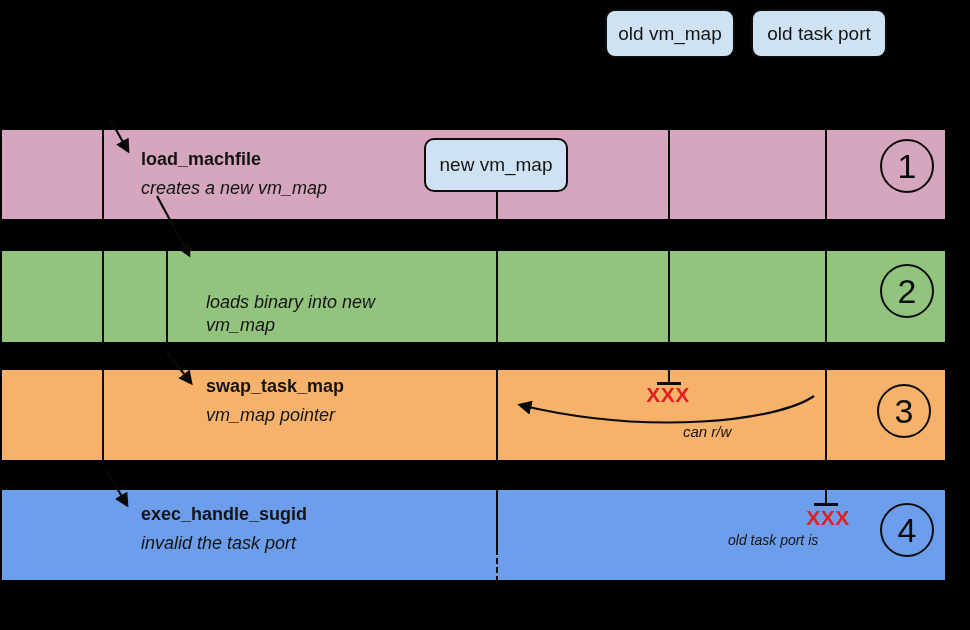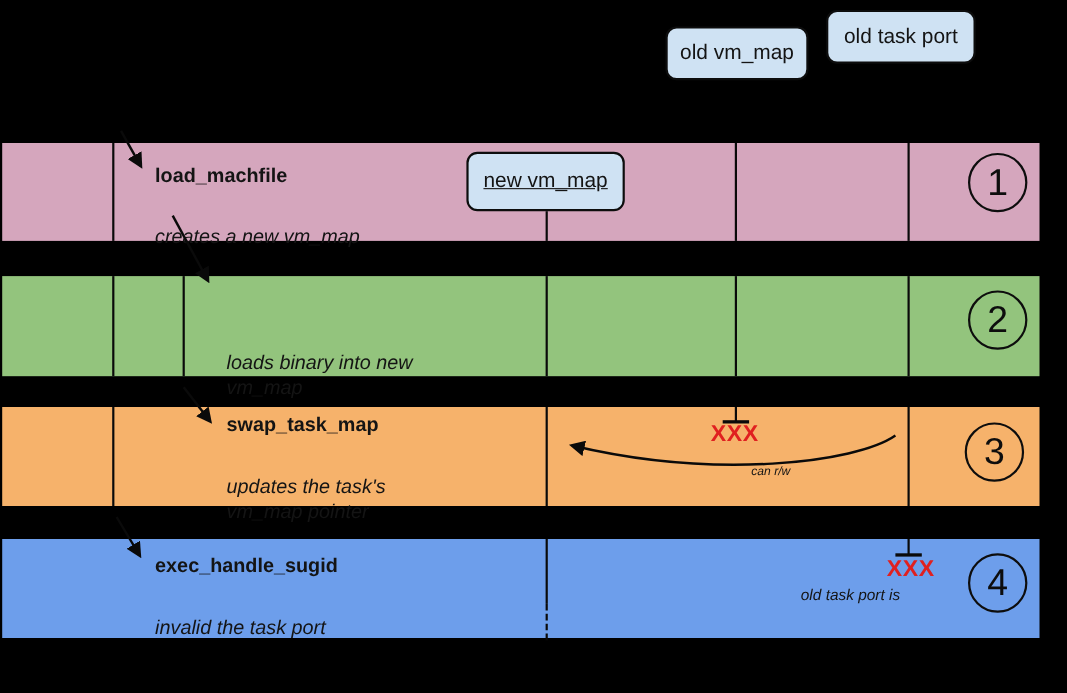--- a/index.html
+++ b/index.html
@@ -19,33 +19,33 @@
     position:absolute;background:#cfe2f3;border:2px solid #0d0d0d;border-radius:10px;
     display:flex;align-items:center;justify-content:center;
     font-size:19px;color:#141414;box-sizing:border-box;
   }
   .stepcircle{
     position:absolute;width:54px;height:54px;border:2.5px solid #0d0d0d;border-radius:50%;
     display:flex;align-items:center;justify-content:center;
     font-size:34px;color:#0d0d0d;box-sizing:border-box;background:transparent;
   }
   .func{position:absolute;font-size:18px;font-weight:bold;white-space:nowrap;}
-  .desc{position:absolute;font-size:18px;font-style:italic;line-height:23px;white-space:nowrap;margin-top:27px;}
+  .desc{position:absolute;font-size:18px;font-style:italic;line-height:23px;white-space:nowrap;}
   .killed{position:absolute;width:58px;text-align:center;font-size:21px;font-weight:bold;color:#e02020;letter-spacing:.5px;}
-  .annot{position:absolute;font-size:11px;font-style:italic;white-space:nowrap;}
+  .annot{position:absolute;font-size:15px;font-style:italic;white-space:nowrap;}
   .note{position:absolute;font-size:14px;font-style:italic;line-height:22px;white-space:nowrap;}
   svg.overlay{position:absolute;left:0;top:0;pointer-events:none;}
   .arr{stroke:#0a0a0a;stroke-width:2.2;fill:none;}
 </style>
 </head>
 <body>
 
 <div id="canvas">
 
-  <div class="chip" style="left:605px;top:24px;width:130px;height:49px;text-align:right;">
+  <div class="chip" style="left:605px;top:9px;width:130px;height:49px;text-align:right;">
     <span>old vm_map</span>
   </div>
   <div class="chip" style="left:751px;top:9px;width:136px;height:49px;text-align:center;">
     <span>old task port</span>
   </div>
 
   <div class="band band-1"></div>
   <div class="band band-2"></div>
   <div class="band band-3"></div>
   <div class="band band-4"></div>
@@ -66,21 +66,21 @@
   <div class="vline" style="left:668px;top:251px;height:91px;"></div>
   <div class="vline" style="left:668px;top:370px;height:13px;"></div>
   <div class="tbar" style="left:657px;top:382px;width:24px;"></div>
 
   <div class="vline" style="left:825px;top:130px;height:89px;"></div>
   <div class="vline" style="left:825px;top:251px;height:91px;"></div>
   <div class="vline" style="left:825px;top:370px;height:90px;"></div>
   <div class="vline" style="left:825px;top:490px;height:14px;"></div>
   <div class="tbar" style="left:814px;top:503px;width:24px;"></div>
 
-  <div class="chip" style="left:424px;top:138px;width:144px;height:54px;text-decoration:underline;">
+  <div class="chip" style="left:424px;top:138px;width:144px;height:54px;">
     <span>new vm_map</span>
   </div>
 
   <div class="stepcircle" style="left:880px;top:139px;">
     <span>1</span>
   </div>
   <div class="stepcircle" style="left:880px;top:264px;">
     <span>2</span>
   </div>
   <div class="stepcircle" style="left:877px;top:384px;">
@@ -93,21 +93,20 @@
   <div class="func" style="left:141px;top:149px;">load_machfile</div>
   <div class="desc" style="left:141px;top:177px;">creates a new vm_map</div>
 
   <div class="desc" style="left:206px;top:291px;">
     <div>loads binary into new</div>
     <div>vm_map</div>
   </div>
 
   <div class="func" style="left:206px;top:376px;">swap_task_map</div>
   <div class="desc" style="left:206px;top:404px;">
-    <div>updates the task's</div>
     <div>vm_map pointer</div>
   </div>
   <div class="killed" style="left:639px;top:383px;">XXX</div>
   <div class="annot" style="left:683px;top:423px;">can r/w</div>
 
   <div class="func" style="left:141px;top:504px;">exec_handle_sugid</div>
   <div class="desc" style="left:141px;top:532px;">invalid the task port</div>
   <div class="killed" style="left:799px;top:506px;">XXX</div>
   <div class="note" style="left:728px;top:529px;">
     <div>old task port is</div>

